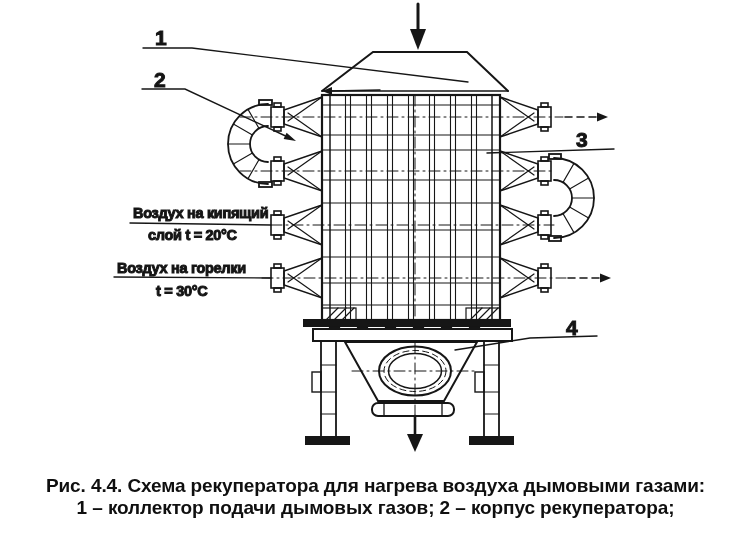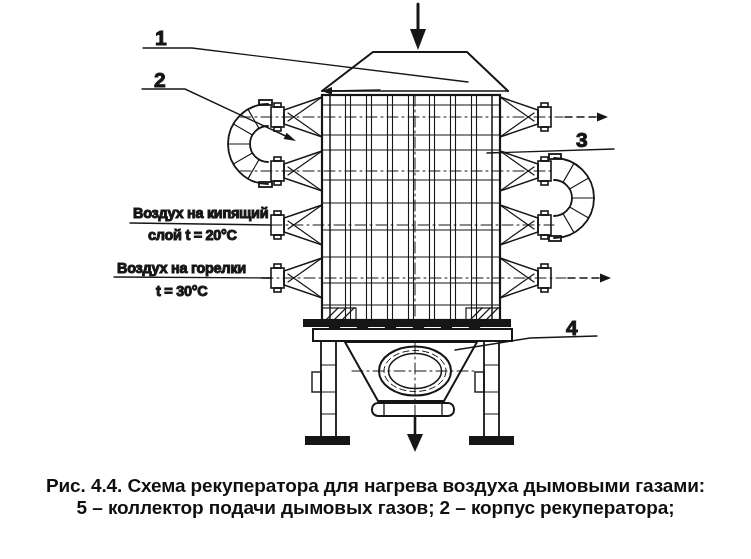--- a/index.html
+++ b/index.html
@@ -181,16 +181,16 @@
   <text class="lbl-num" x="566" y="335">4</text>
 
   <text class="lbl-ann" x="133" y="218">Воздух на кипящий</text>
   <text class="lbl-ann" x="148" y="240">слой t = 20°C</text>
   <text class="lbl-ann" x="117" y="273">Воздух на горелки</text>
   <text class="lbl-ann" x="156" y="296">t = 30°C</text>
 </svg>
 
 <div class="caption">
   <div>Рис. 4.4. Схема рекуператора для нагрева воздуха дымовыми газами:</div>
-  <div>5 – коллектор подачи дымовых газов; 2 – корпус рекуператора;</div>
+  <div>1 – коллектор подачи дымовых газов; 2 – корпус рекуператора;</div>
 </div>
 
 </div>
 
 </body></html>

